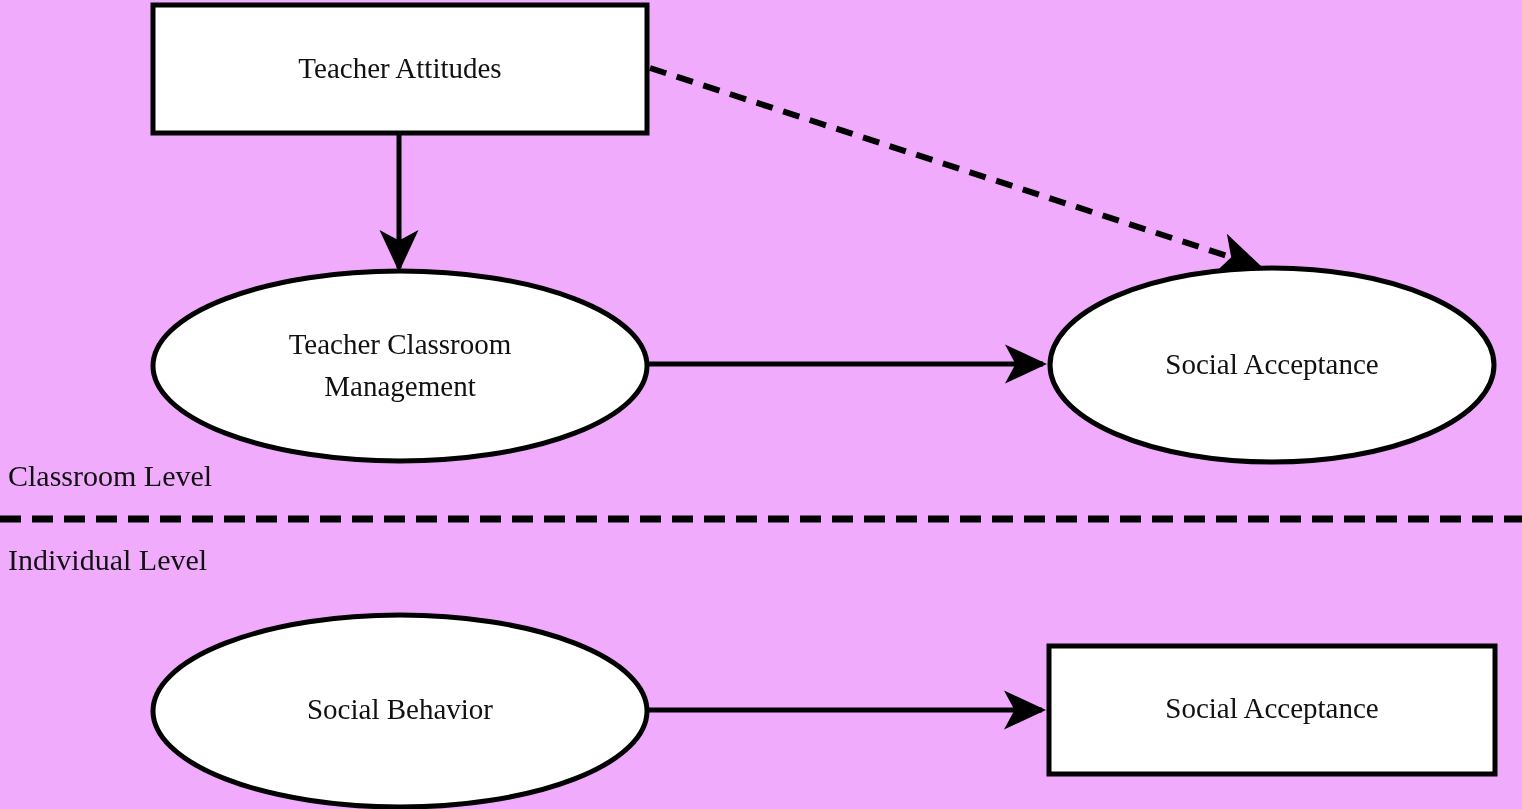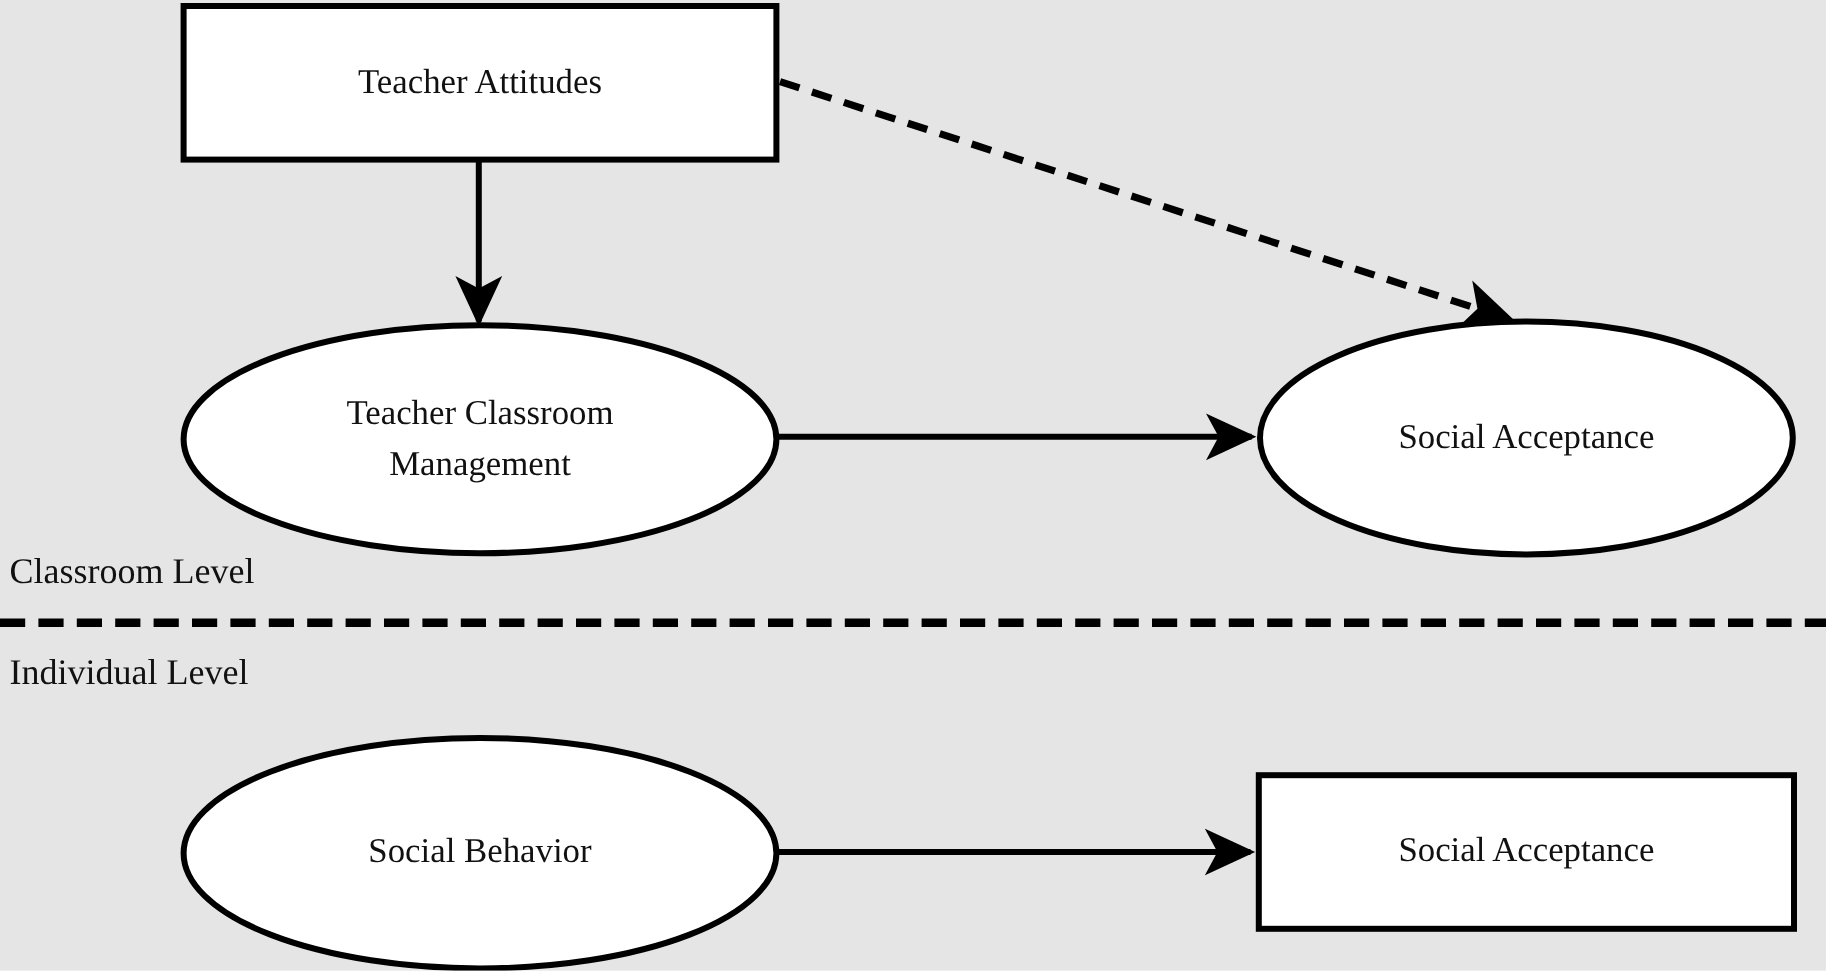--- a/index.html
+++ b/index.html
@@ -4,21 +4,21 @@
 <style>
   html, body {
     margin: 0;
     padding: 0;
     background: #ffffff;
   }
   #canvas {
     position: relative;
     width: 1522px;
     height: 809px;
-    background: #e5e5e5;
+    background: #f0abfc;
     overflow: hidden;
     font-family: "Liberation Serif", "DejaVu Serif", serif;
   }
   #diagram-svg {
     position: absolute;
     left: 0;
     top: 0;
     width: 1522px;
     height: 809px;
   }

